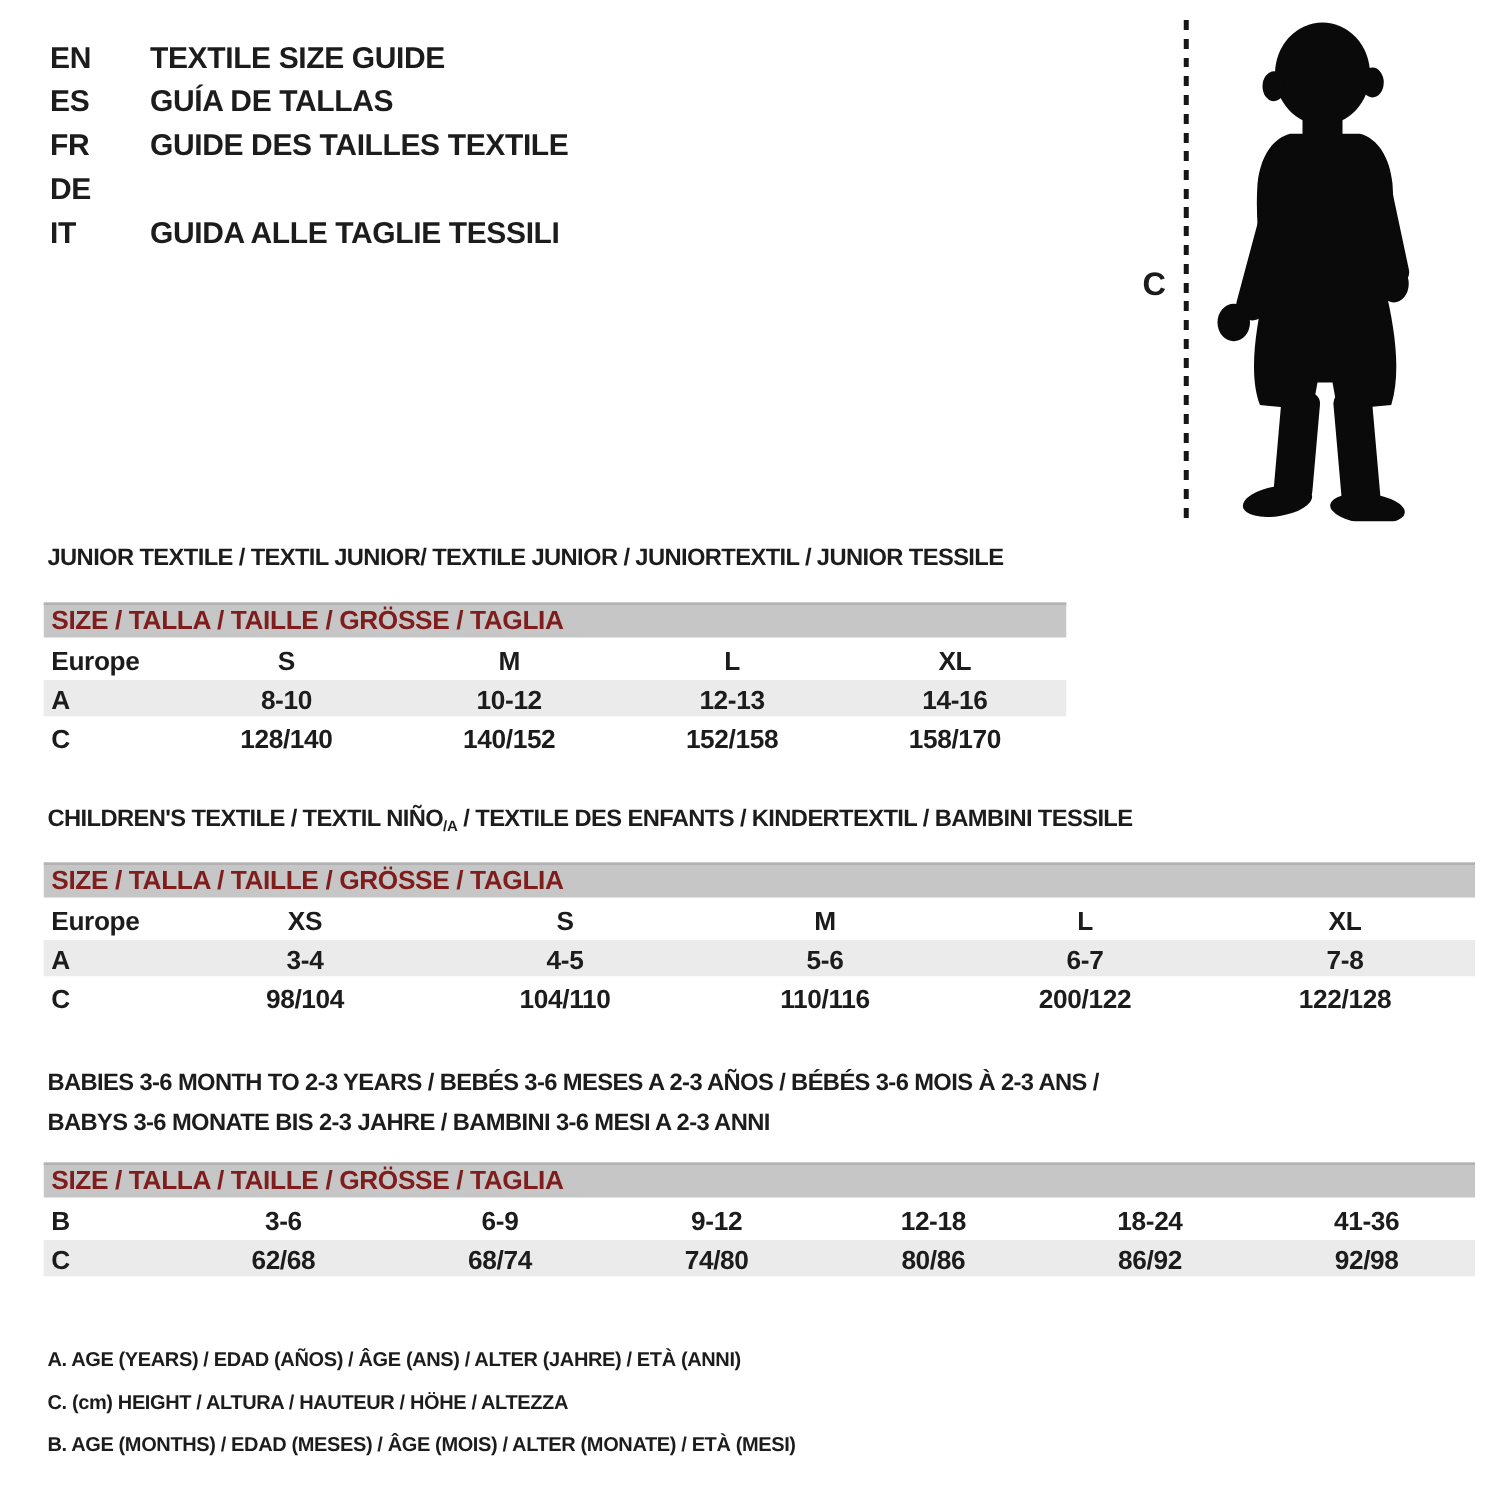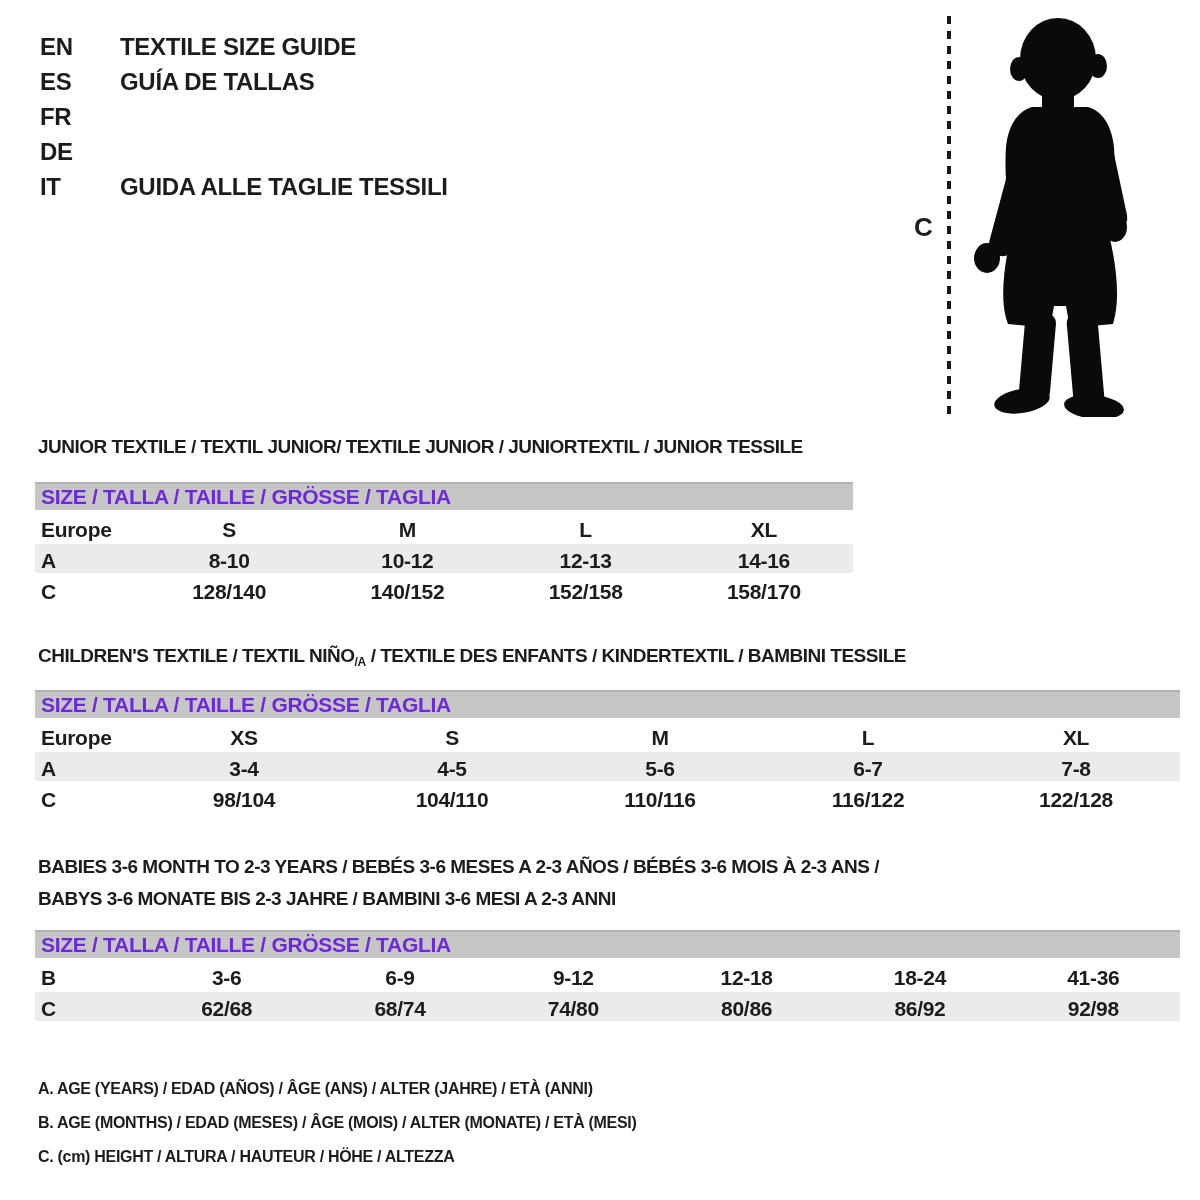--- a/index.html
+++ b/index.html
@@ -30,21 +30,21 @@
   
   .section-title { position:absolute; left:38px; font-size:19px; letter-spacing:-0.5px; white-space:nowrap; }
   .sub { font-size:12px; vertical-align:-4px; letter-spacing:-0.3px; }
 
   
   .size-table { position:absolute; left:35px; }
   .thead {
     height:28px; line-height:26px; background:#c6c6c6;
     border-top:2px solid #b2b2b2;
     padding-left:6px; font-size:21px; margin-bottom:3px;
-    color:#6d28d9; white-space:nowrap;
+    color:#7f1d1d; white-space:nowrap;
   }
   .trow { display:flex; height:29px; margin-bottom:2px; align-items:flex-end; font-size:21px; }
   .trow.alt { background:#ebebeb; }
   .tlabel { width:105px; padding-left:6px; }
   .tcell { flex:1; text-align:center; white-space:nowrap; }
 
   
   .legend-block { position:absolute; left:38px; top:1072px; }
   .legend-line { height:34px; display:flex; align-items:center; font-size:16px; white-space:nowrap; }
 </style>
@@ -55,20 +55,21 @@
   <div class="lang-row">
     <span class="lang-code">EN</span>
     <span class="lang-label">TEXTILE SIZE GUIDE</span>
   </div>
   <div class="lang-row">
     <span class="lang-code">ES</span>
     <span class="lang-label">GUÍA DE TALLAS</span>
   </div>
   <div class="lang-row">
     <span class="lang-code">FR</span>
+    <span class="lang-label">GUIDE DES TAILLES TEXTILE</span>
   </div>
   <div class="lang-row">
     <span class="lang-code">DE</span>
   </div>
   <div class="lang-row">
     <span class="lang-code">IT</span>
     <span class="lang-label">GUIDA ALLE TAGLIE TESSILI</span>
   </div>
 </div>
 
@@ -141,21 +142,21 @@
     <span class="tcell">4-5</span>
     <span class="tcell">5-6</span>
     <span class="tcell">6-7</span>
     <span class="tcell">7-8</span>
   </div>
   <div class="trow">
     <span class="tlabel">C</span>
     <span class="tcell">98/104</span>
     <span class="tcell">104/110</span>
     <span class="tcell">110/116</span>
-    <span class="tcell">116/122</span>
+    <span class="tcell">200/122</span>
     <span class="tcell">122/128</span>
   </div>
 </div>
 
 <div class="section-title" style="top:856px">BABIES 3-6 MONTH TO 2-3 YEARS / BEBÉS 3-6 MESES A 2-3 AÑOS / BÉBÉS 3-6 MOIS À 2-3 ANS /</div>
 <div class="section-title" style="top:888px">BABYS 3-6 MONATE BIS 2-3 JAHRE / BAMBINI 3-6 MESI A 2-3 ANNI</div>
 
 <div class="size-table" style="top:930px; width:1145px">
   <div class="thead">SIZE / TALLA / TAILLE / GRÖSSE / TAGLIA</div>
   <div class="trow">
@@ -173,15 +174,15 @@
     <span class="tcell">68/74</span>
     <span class="tcell">74/80</span>
     <span class="tcell">80/86</span>
     <span class="tcell">86/92</span>
     <span class="tcell">92/98</span>
   </div>
 </div>
 
 <div class="legend-block">
   <div class="legend-line">A. AGE (YEARS) / EDAD (AÑOS) / ÂGE (ANS) / ALTER (JAHRE) / ETÀ (ANNI)</div>
+  <div class="legend-line">C. (cm) HEIGHT / ALTURA / HAUTEUR / HÖHE / ALTEZZA</div>
   <div class="legend-line">B. AGE (MONTHS) / EDAD (MESES) / ÂGE (MOIS) / ALTER (MONATE) / ETÀ (MESI)</div>
-  <div class="legend-line">C. (cm) HEIGHT / ALTURA / HAUTEUR / HÖHE / ALTEZZA</div>
 </div>
 
 </body></html>

